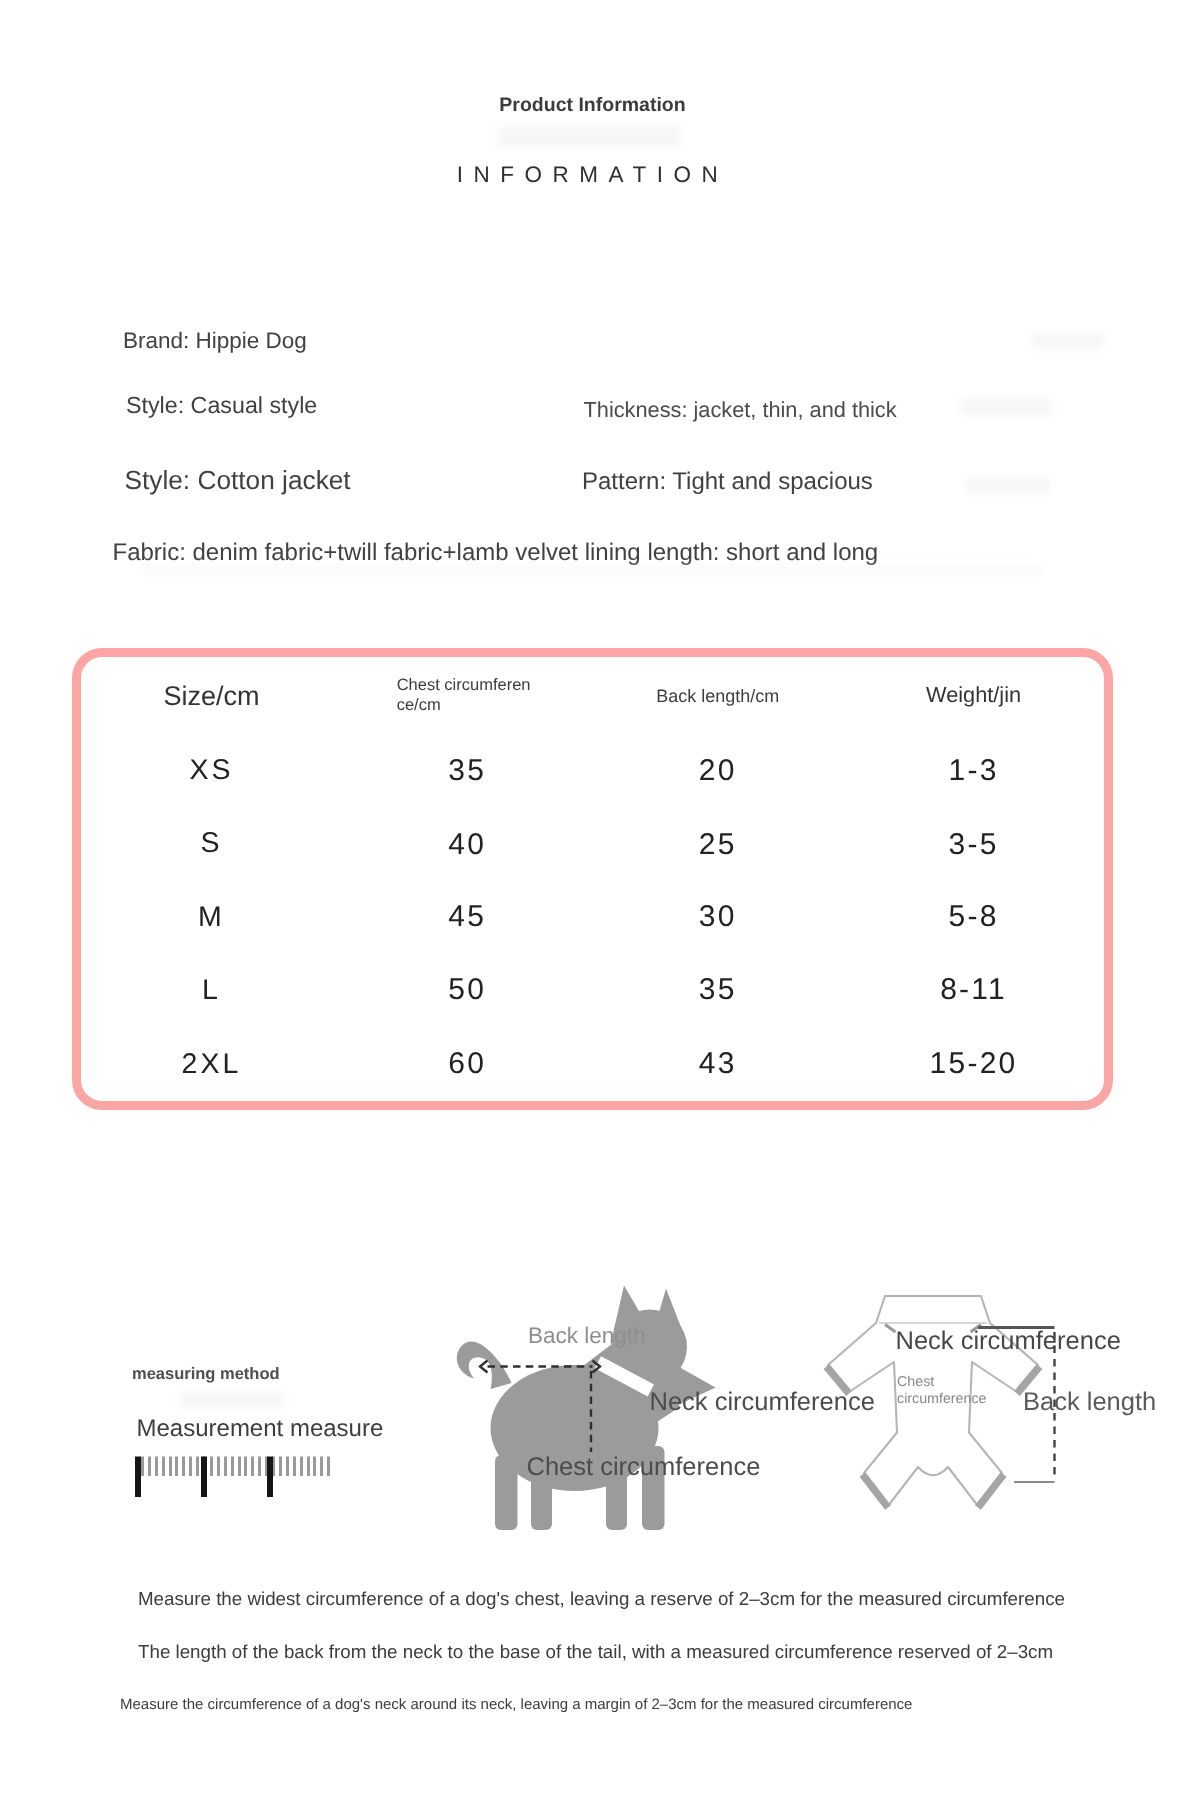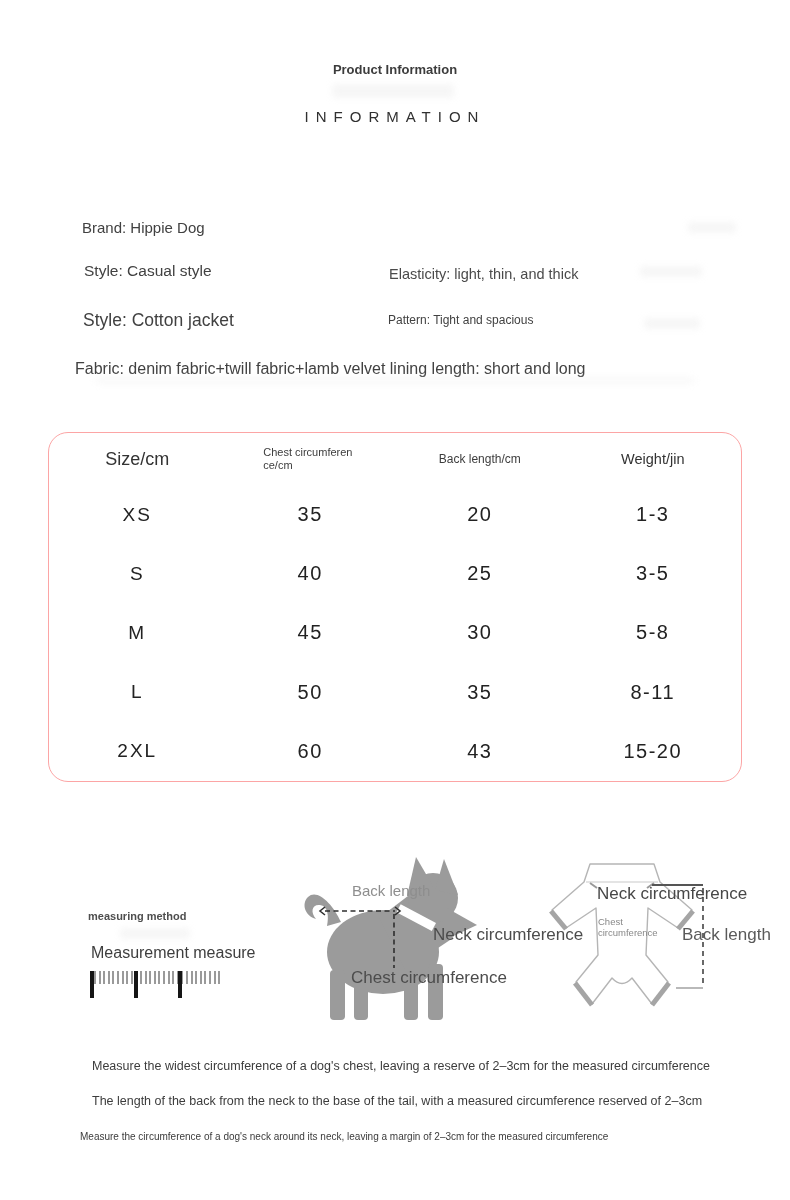--- a/index.html
+++ b/index.html
@@ -20,25 +20,25 @@
   .sm5{left:95px;top:377px;width:600px;height:7px;opacity:.35;}
   .sm6{left:120px;top:928px;width:70px;height:11px;}
 
   
   .spec{white-space:nowrap;color:#414141;}
   .sp-brand{left:82px;top:219px;font-size:15px;}
   .sp-style1{left:84px;top:262px;font-size:15.5px;}
   .sp-style2{left:83px;top:310px;font-size:17.5px;}
   .sp-elastic{left:388px;top:217px;font-size:15.5px;}
   .sp-thick{left:389px;top:266px;font-size:14.5px;color:#4a4a4a;}
-  .sp-pattern{left:388px;top:313px;font-size:12px;}
+  .sp-pattern{left:388px;top:313px;font-size:16px;}
   .sp-fabric{left:75px;top:360px;font-size:16px;}
 
   
-  .size-table{left:48px;top:432px;width:694px;height:350px;border:1px solid #fca5a5;border-radius:20px;box-sizing:border-box;}
+  .size-table{left:48px;top:432px;width:694px;height:308px;border:6px solid #fca5a5;border-radius:20px;box-sizing:border-box;}
   .size-table table{width:100%;height:100%;border-collapse:collapse;table-layout:fixed;}
   .size-table th,.size-table td{padding:0;text-align:center;vertical-align:middle;font-weight:400;}
   .size-table thead tr{height:52px;}
   .size-table tbody tr{height:41px;}
   .col1{width:25.5%;} .col2{width:24.5%;} .col3{width:24.5%;} .col4{width:25.5%;}
   .th-size{font-size:18px;color:#333;}
   .th-chest span{display:inline-block;width:94px;text-align:left;font-size:11px;line-height:13px;
                  word-break:break-all;color:#3d3d3d;}
   .th-back{font-size:12px;color:#3d3d3d;}
   .th-weight{font-size:14.5px;color:#333;}
@@ -78,21 +78,21 @@
 
 <div class="page">
 
   <div class="abs title">Product Information</div>
   <div class="abs smudge sm1"></div>
   <div class="abs subtitle">INFORMATION</div>
 
   <div class="abs spec sp-brand">Brand: Hippie Dog</div>
   <div class="abs spec sp-style1">Style: Casual style</div>
   <div class="abs spec sp-style2">Style: Cotton jacket</div>
-  <div class="abs spec sp-thick">Elasticity: light, thin, and thick</div>
+  <div class="abs spec sp-thick">Thickness: jacket, thin, and thick</div>
   <div class="abs spec sp-pattern">Pattern: Tight and spacious</div>
   <div class="abs spec sp-fabric">Fabric: denim fabric+twill fabric+lamb velvet lining length: short and long</div>
   <div class="abs smudge sm2"></div>
   <div class="abs smudge sm3"></div>
   <div class="abs smudge sm4"></div>
   <div class="abs smudge sm5"></div>
 
   <div class="abs size-table">
     <table>
       <thead>

